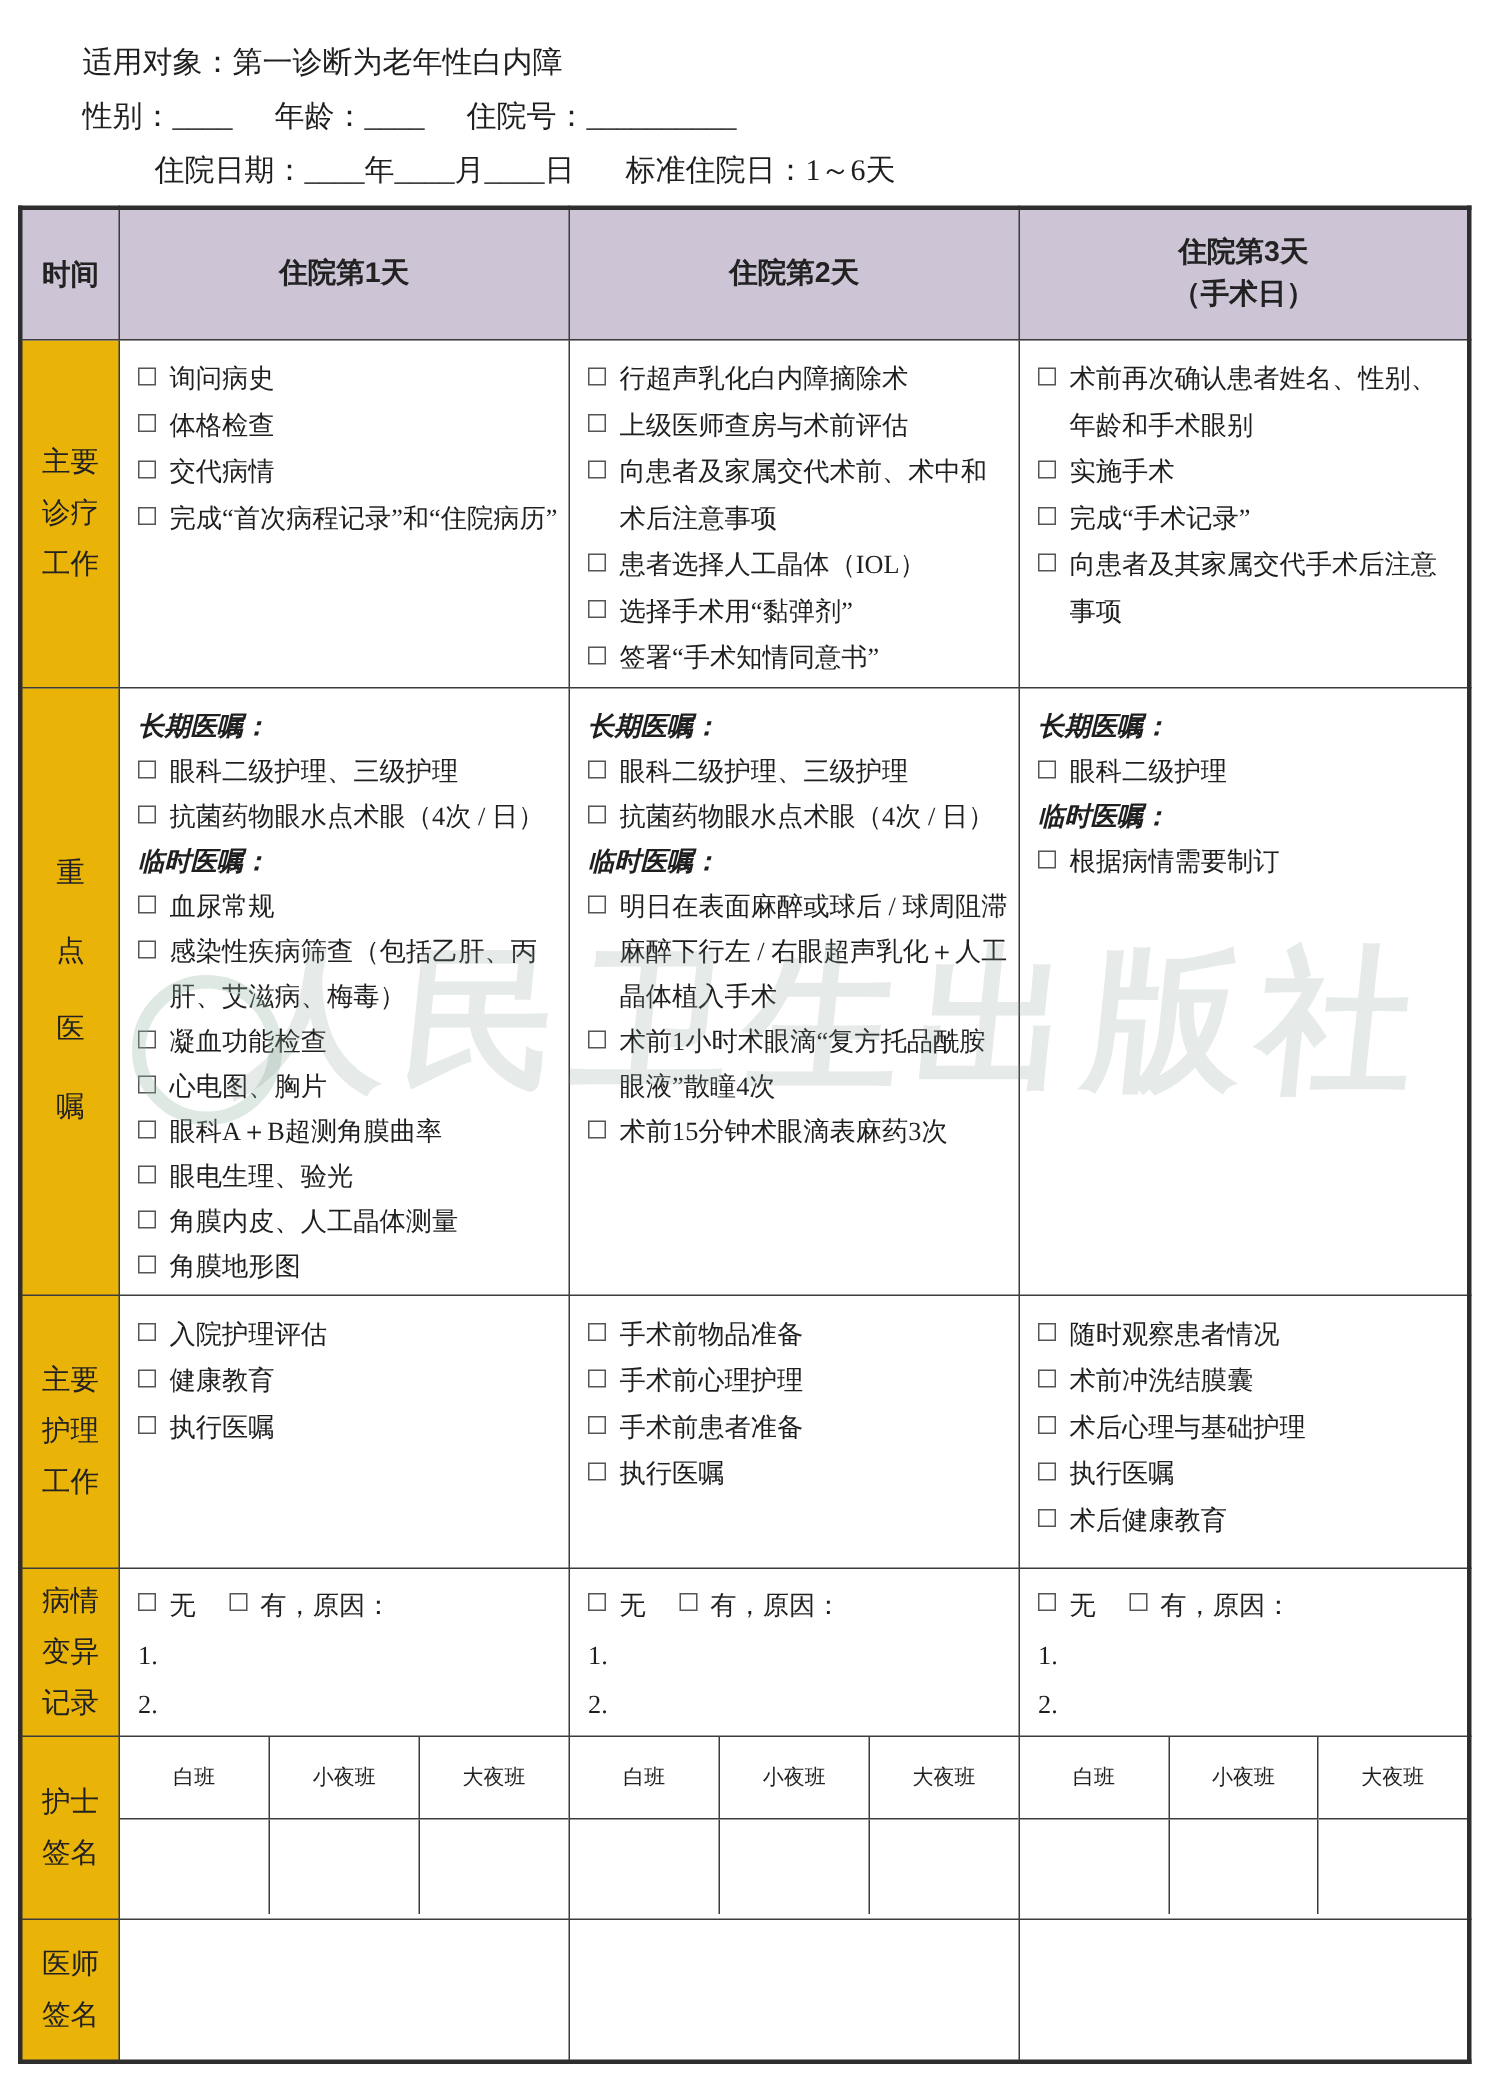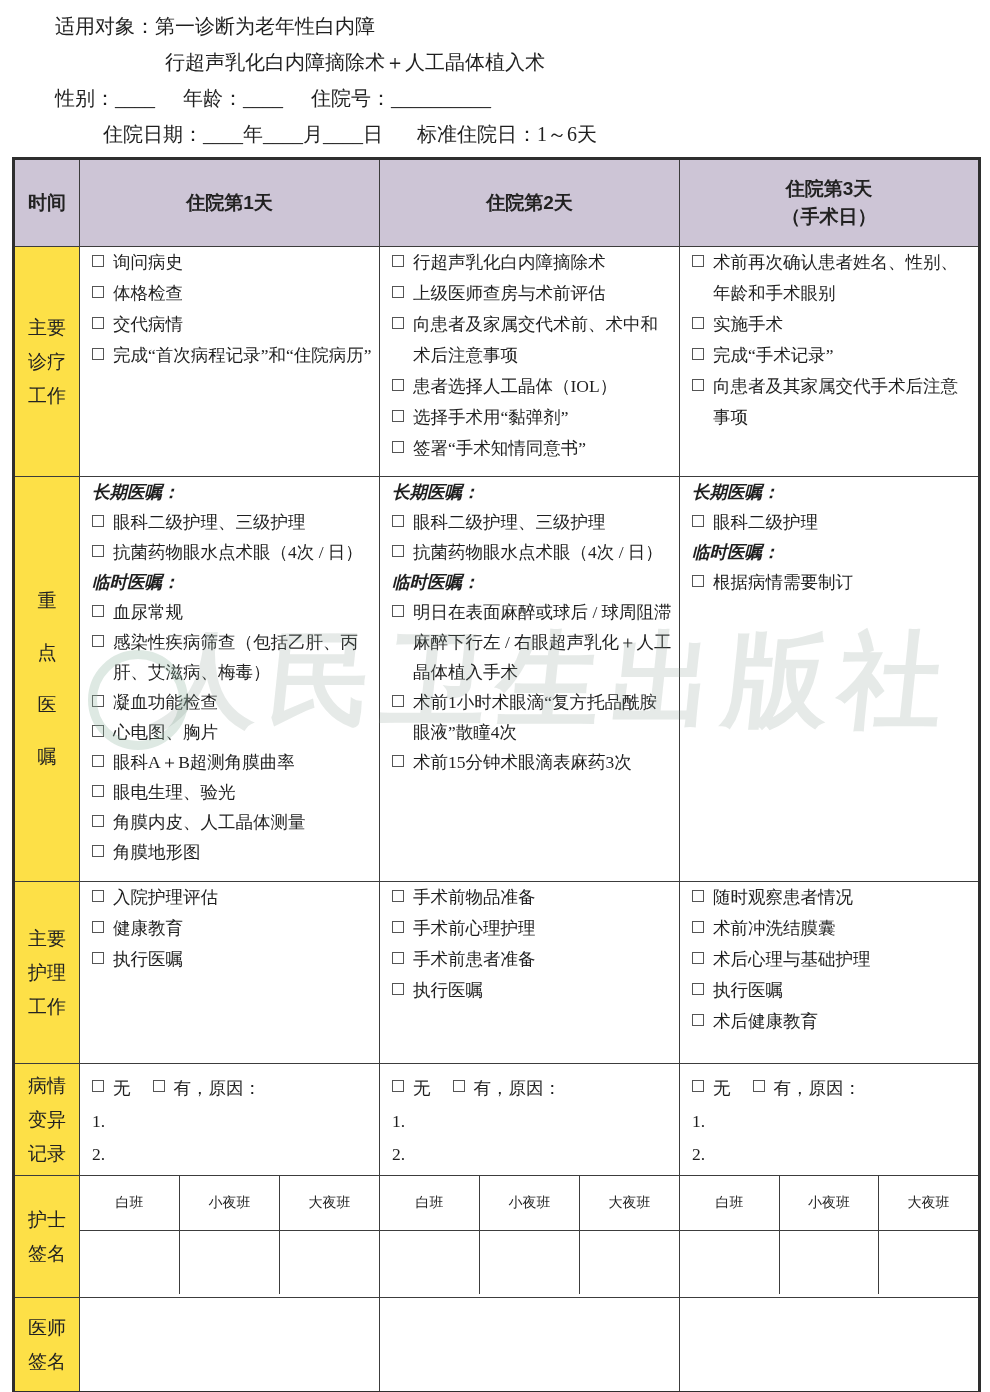--- a/index.html
+++ b/index.html
@@ -7,21 +7,21 @@
   body {
     width: 990px; height: 1392px;
     background: #ffffff;
     font-family: "Liberation Serif", "DejaVu Serif", serif;
     color: #1f1f1f;
     position: relative;
     overflow: hidden;
   }
 
   
-  .page-header { padding: 8px 0 0 55px; font-size: 20px; }
+  .page-header { padding: 24px 0 0 55px; font-size: 20px; }
   .ph-line { height: 36px; line-height: 36px; white-space: nowrap; }
   .ph-line.indent { margin-left: 110px; }
   .ph-fields { display: flex; }
   .ph-fields .gap28 { margin-right: 28px; }
   .ph-fields .gap34 { margin-right: 34px; margin-left: 48px; }
 
   
   table.cp-table {
     border-collapse: collapse;
     table-layout: fixed;
@@ -42,32 +42,32 @@
     text-align: center;
     font-family: "Liberation Sans", "DejaVu Sans", sans-serif;
     font-weight: 600;
     font-size: 19px;
     color: #222;
   }
   .cp-table tr.header-row th div { line-height: 28px; }
 
   
   .cp-table th.row-label {
-    background: #fde047;
+    background: #eab308;
     vertical-align: middle;
     text-align: center;
     font-weight: normal;
     font-size: 19px;
     color: #222;
   }
   .cp-table th.row-label div { line-height: 34px; }
   .cp-table tr.row-key-orders th.row-label div { line-height: 52px; }
 
   
-  .cp-table td.cell { padding: 0 5px 4px 12px; }
+  .cp-table td.cell { padding: 10px 5px 4px 12px; }
   .item {
     display: flex;
     align-items: flex-start;
     line-height: 31px;
     font-size: 17.5px;
   }
   tr.row-key-orders .item { line-height: 30px; }
   .checkbox {
     flex: 0 0 auto;
     width: 12px; height: 12px;
@@ -128,21 +128,20 @@
     border-radius: 50%;
     pointer-events: none;
     z-index: 5;
   }
 </style>
 </head>
 <body>
 
 <div class="page-header">
   <div class="ph-line">适用对象：第一诊断为老年性白内障</div>
-  <div class="ph-line indent">行超声乳化白内障摘除术＋人工晶体植入术</div>
   <div class="ph-line ph-fields">
     <span class="gap28">性别：____</span>
     <span class="gap28">年龄：____</span>
     <span>住院号：__________</span>
   </div>
   <div class="ph-line ph-fields">
     <span class="gap34">住院日期：____年____月____日</span>
     <span>标准住院日：1～6天</span>
   </div>
 </div>

